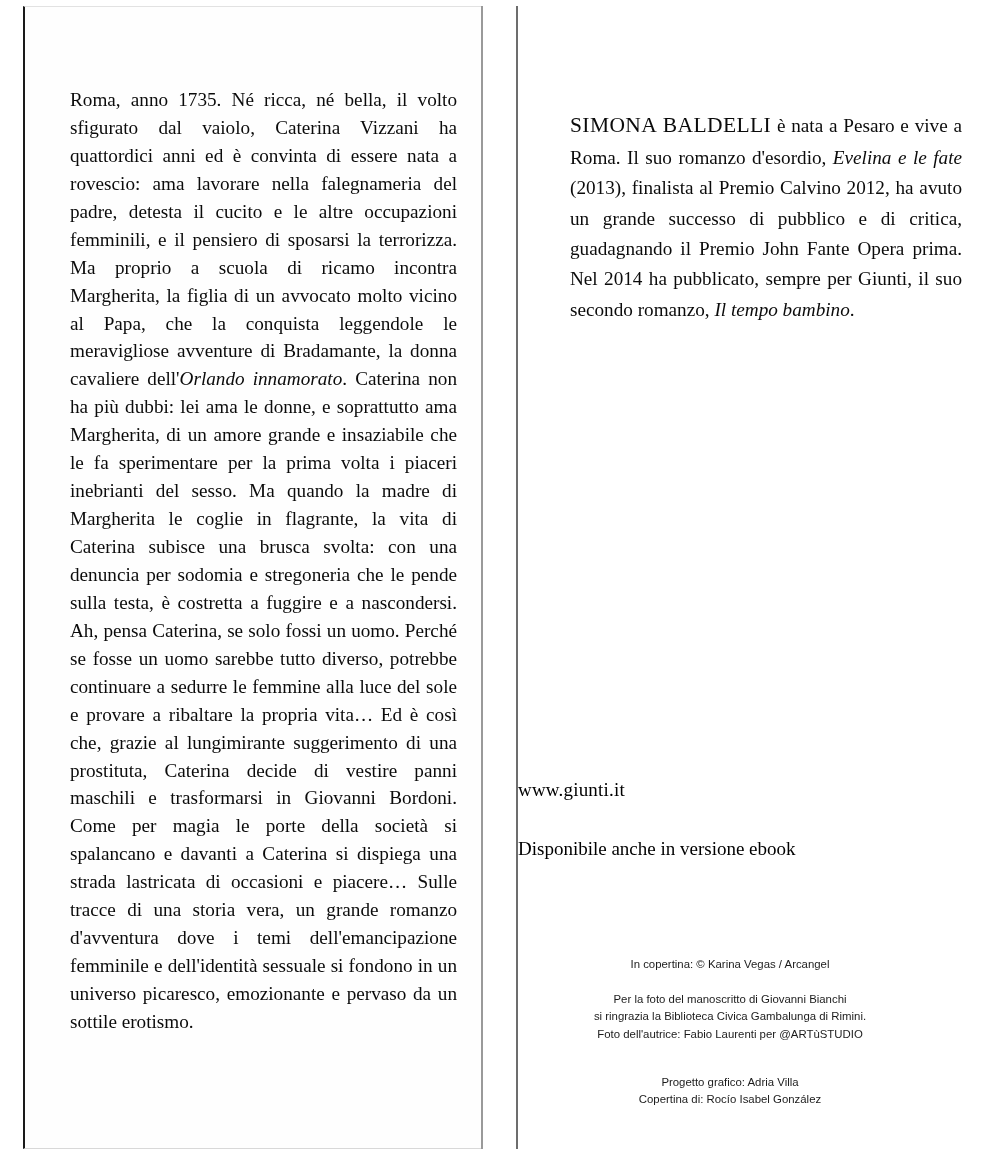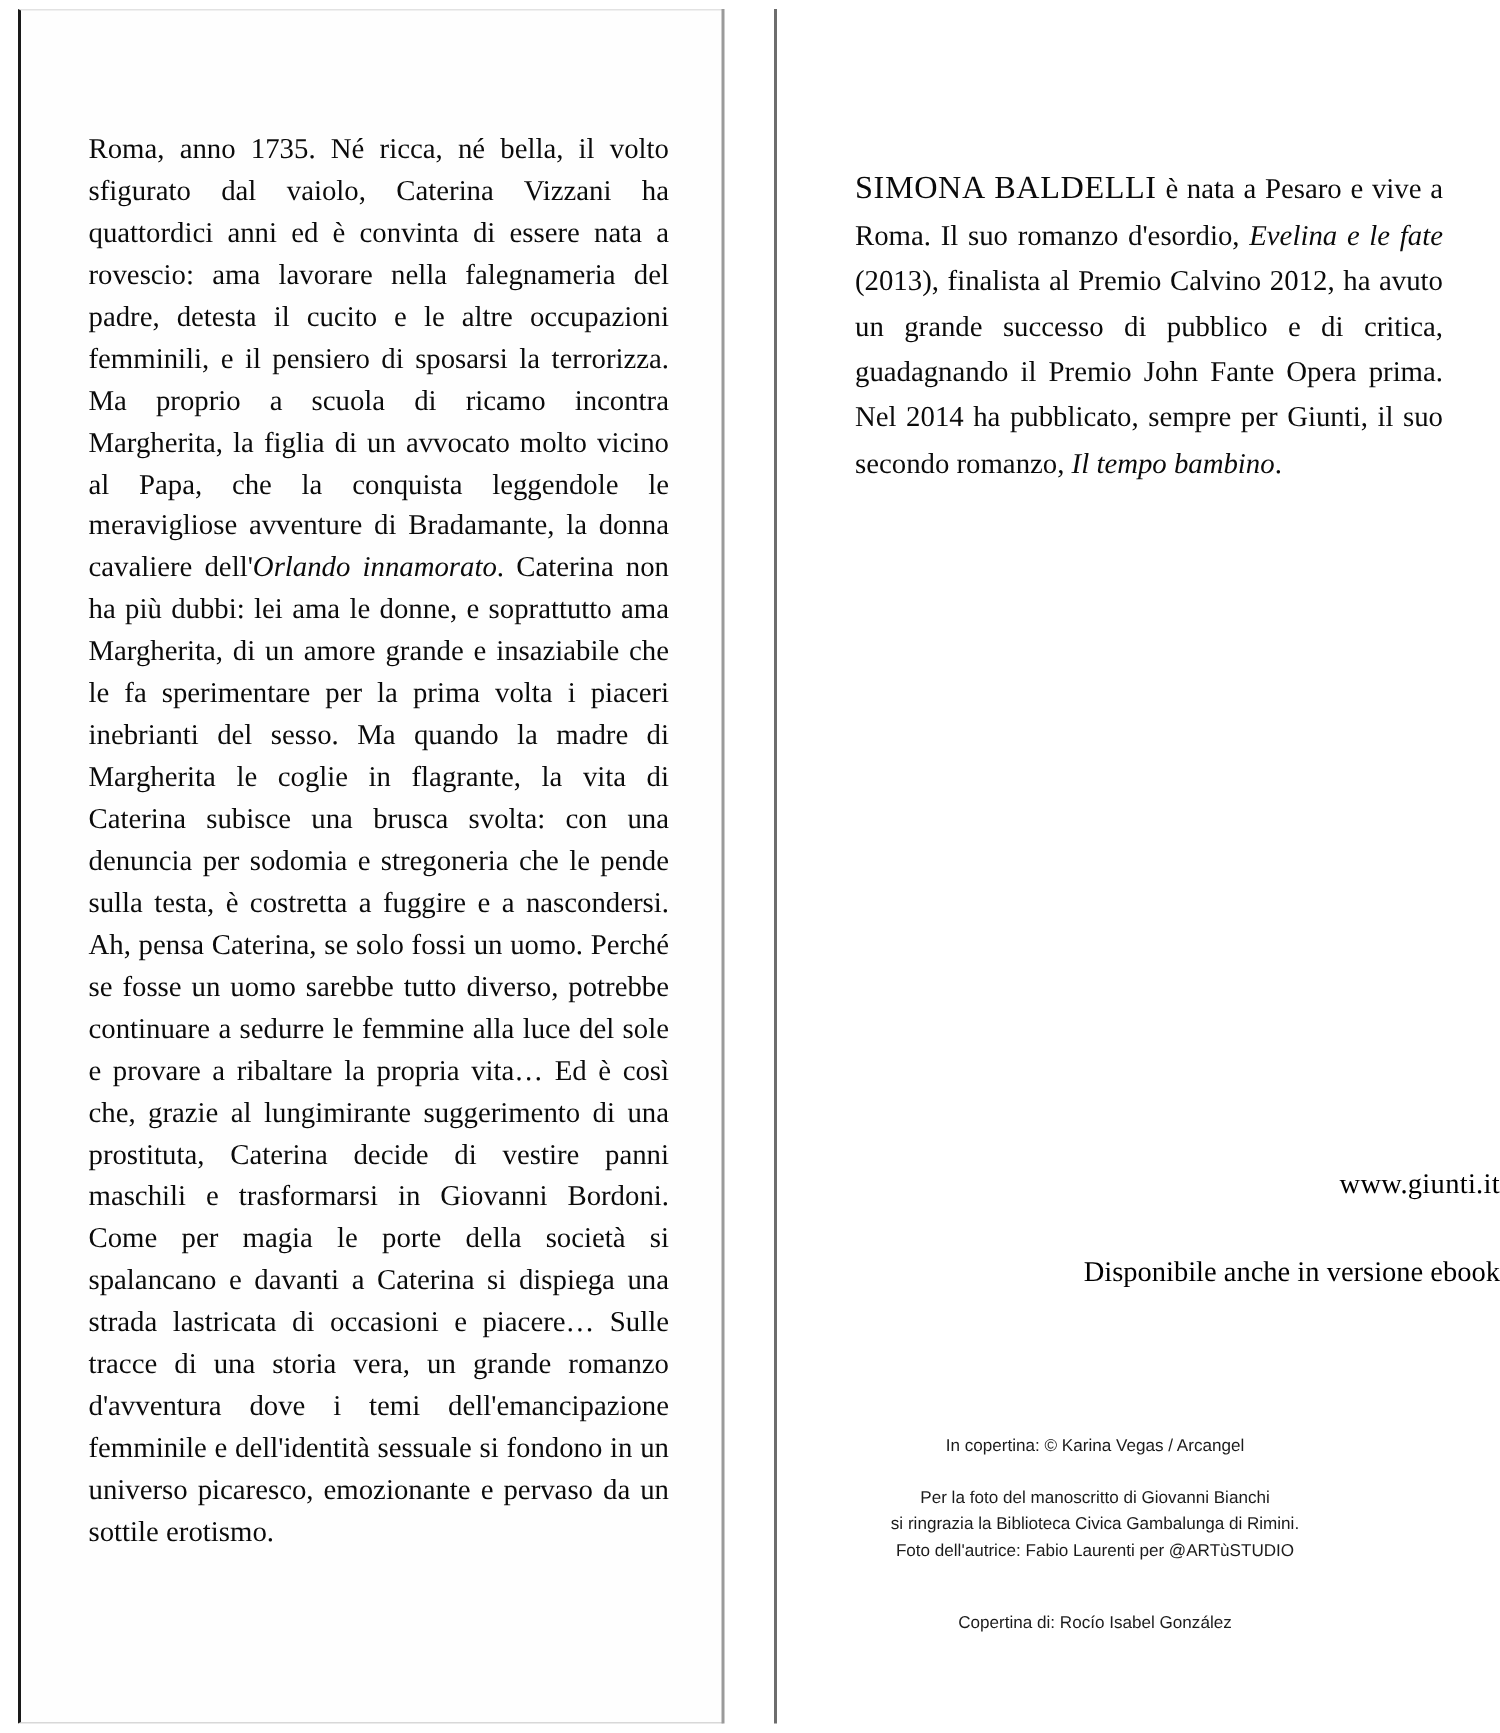--- a/index.html
+++ b/index.html
@@ -19,21 +19,21 @@
     position: relative;
     width: 1000px;
     height: 1155px;
     background: #ffffff;
     display: block;
   }
 
   
   .flap-left {
     position: absolute;
-    left: 12px;
+    left: 23px;
     top: 6px;
     width: 477px;
     height: 1143px;
     background: #fefefe;
     border-left: 2px solid #1a1a1a;
     border-top: 1px solid #e2e2e2;
     border-bottom: 1px solid #d8d8d8;
     border-right: 1px solid #cfcfcf;
     box-sizing: border-box;
   }
@@ -100,21 +100,21 @@
     letter-spacing: 0.4px;
   }
   .bio i { font-style: italic; }
 
   
   .pub-block {
     position: absolute;
     left: 0;
     top: 773px;
     width: 482px;
-    text-align: right;
+    text-align: left;
   }
   .pub-web {
     font-size: 19px;
     line-height: 1.2;
     letter-spacing: 0.2px;
   }
   .pub-ebook {
     font-size: 19px;
     margin-top: 36px;
     line-height: 1.2;
@@ -162,17 +162,18 @@
       <p>In copertina: © Karina Vegas / Arcangel</p>
     </div>
 
     <div class="credits credits-inner">
       <p>Per la foto del manoscritto di Giovanni Bianchi</p>
       <p>si ringrazia la Biblioteca Civica Gambalunga di Rimini.</p>
       <p>Foto dell'autrice: Fabio Laurenti per @ARTùSTUDIO</p>
     </div>
 
     <div class="credits credits-design">
+      <p>Progetto grafico: Adria Villa</p>
       <p>Copertina di: Rocío Isabel González</p>
     </div>
 
   </div>
 </div>
 
 </body></html>

